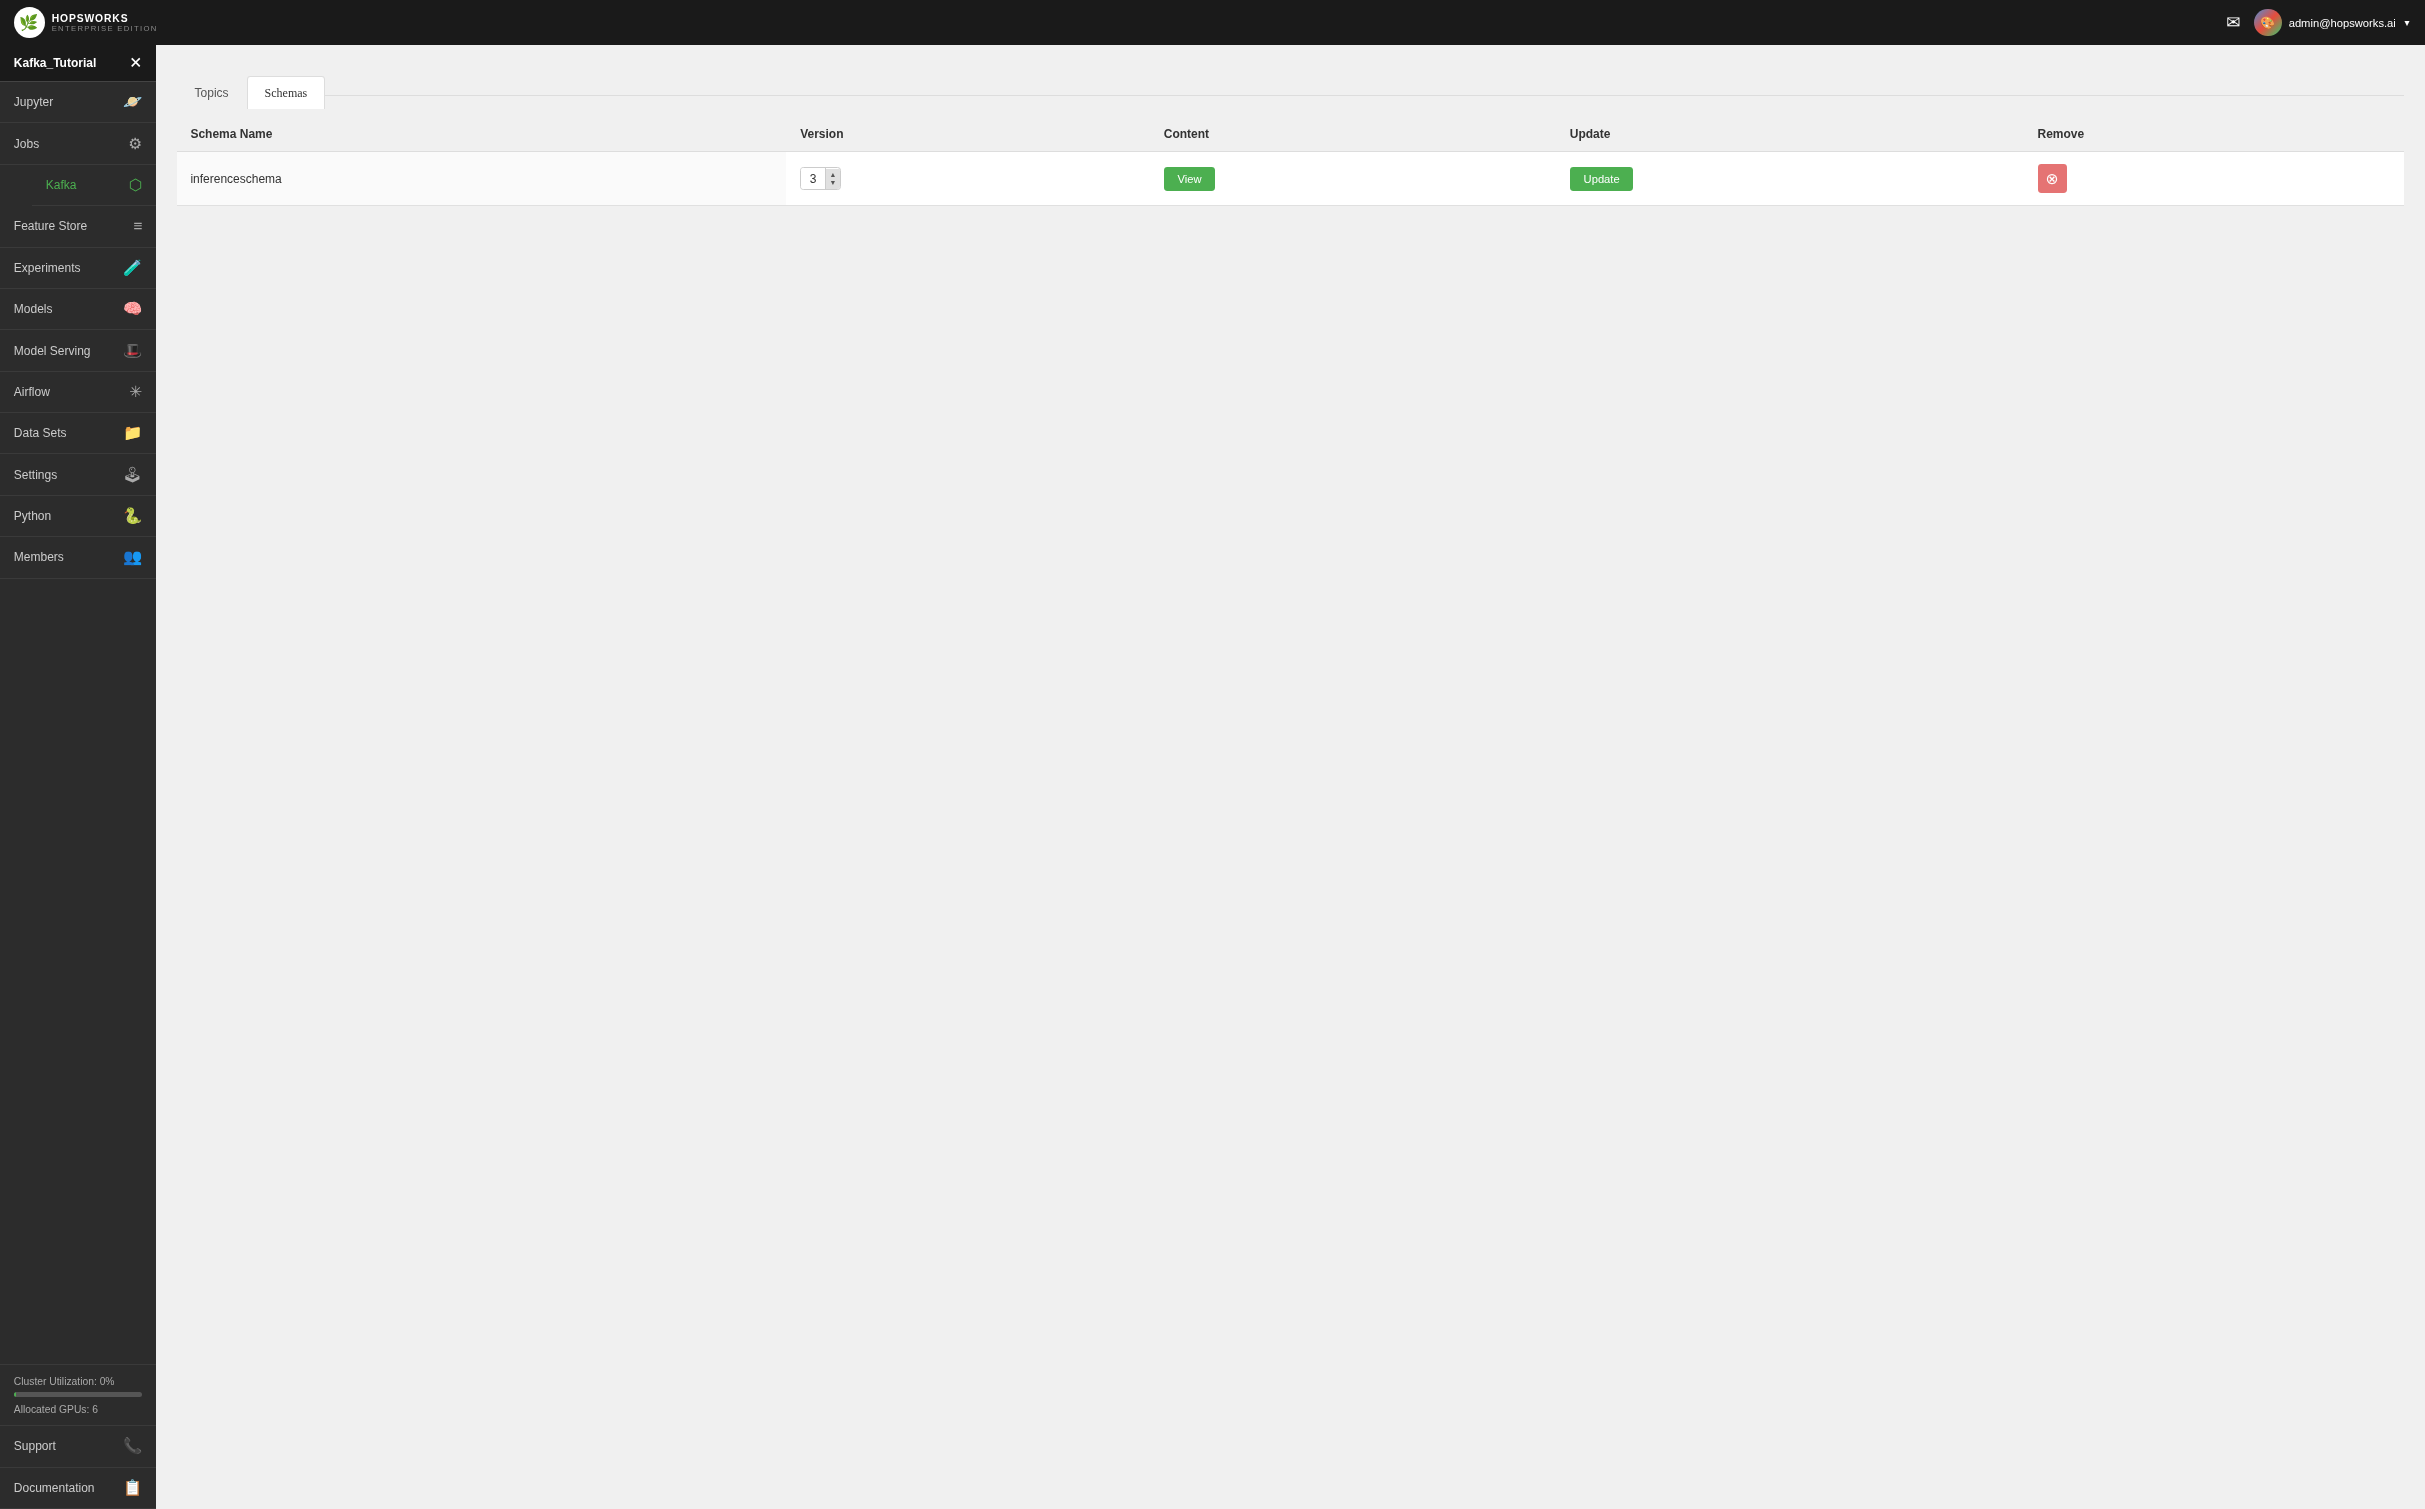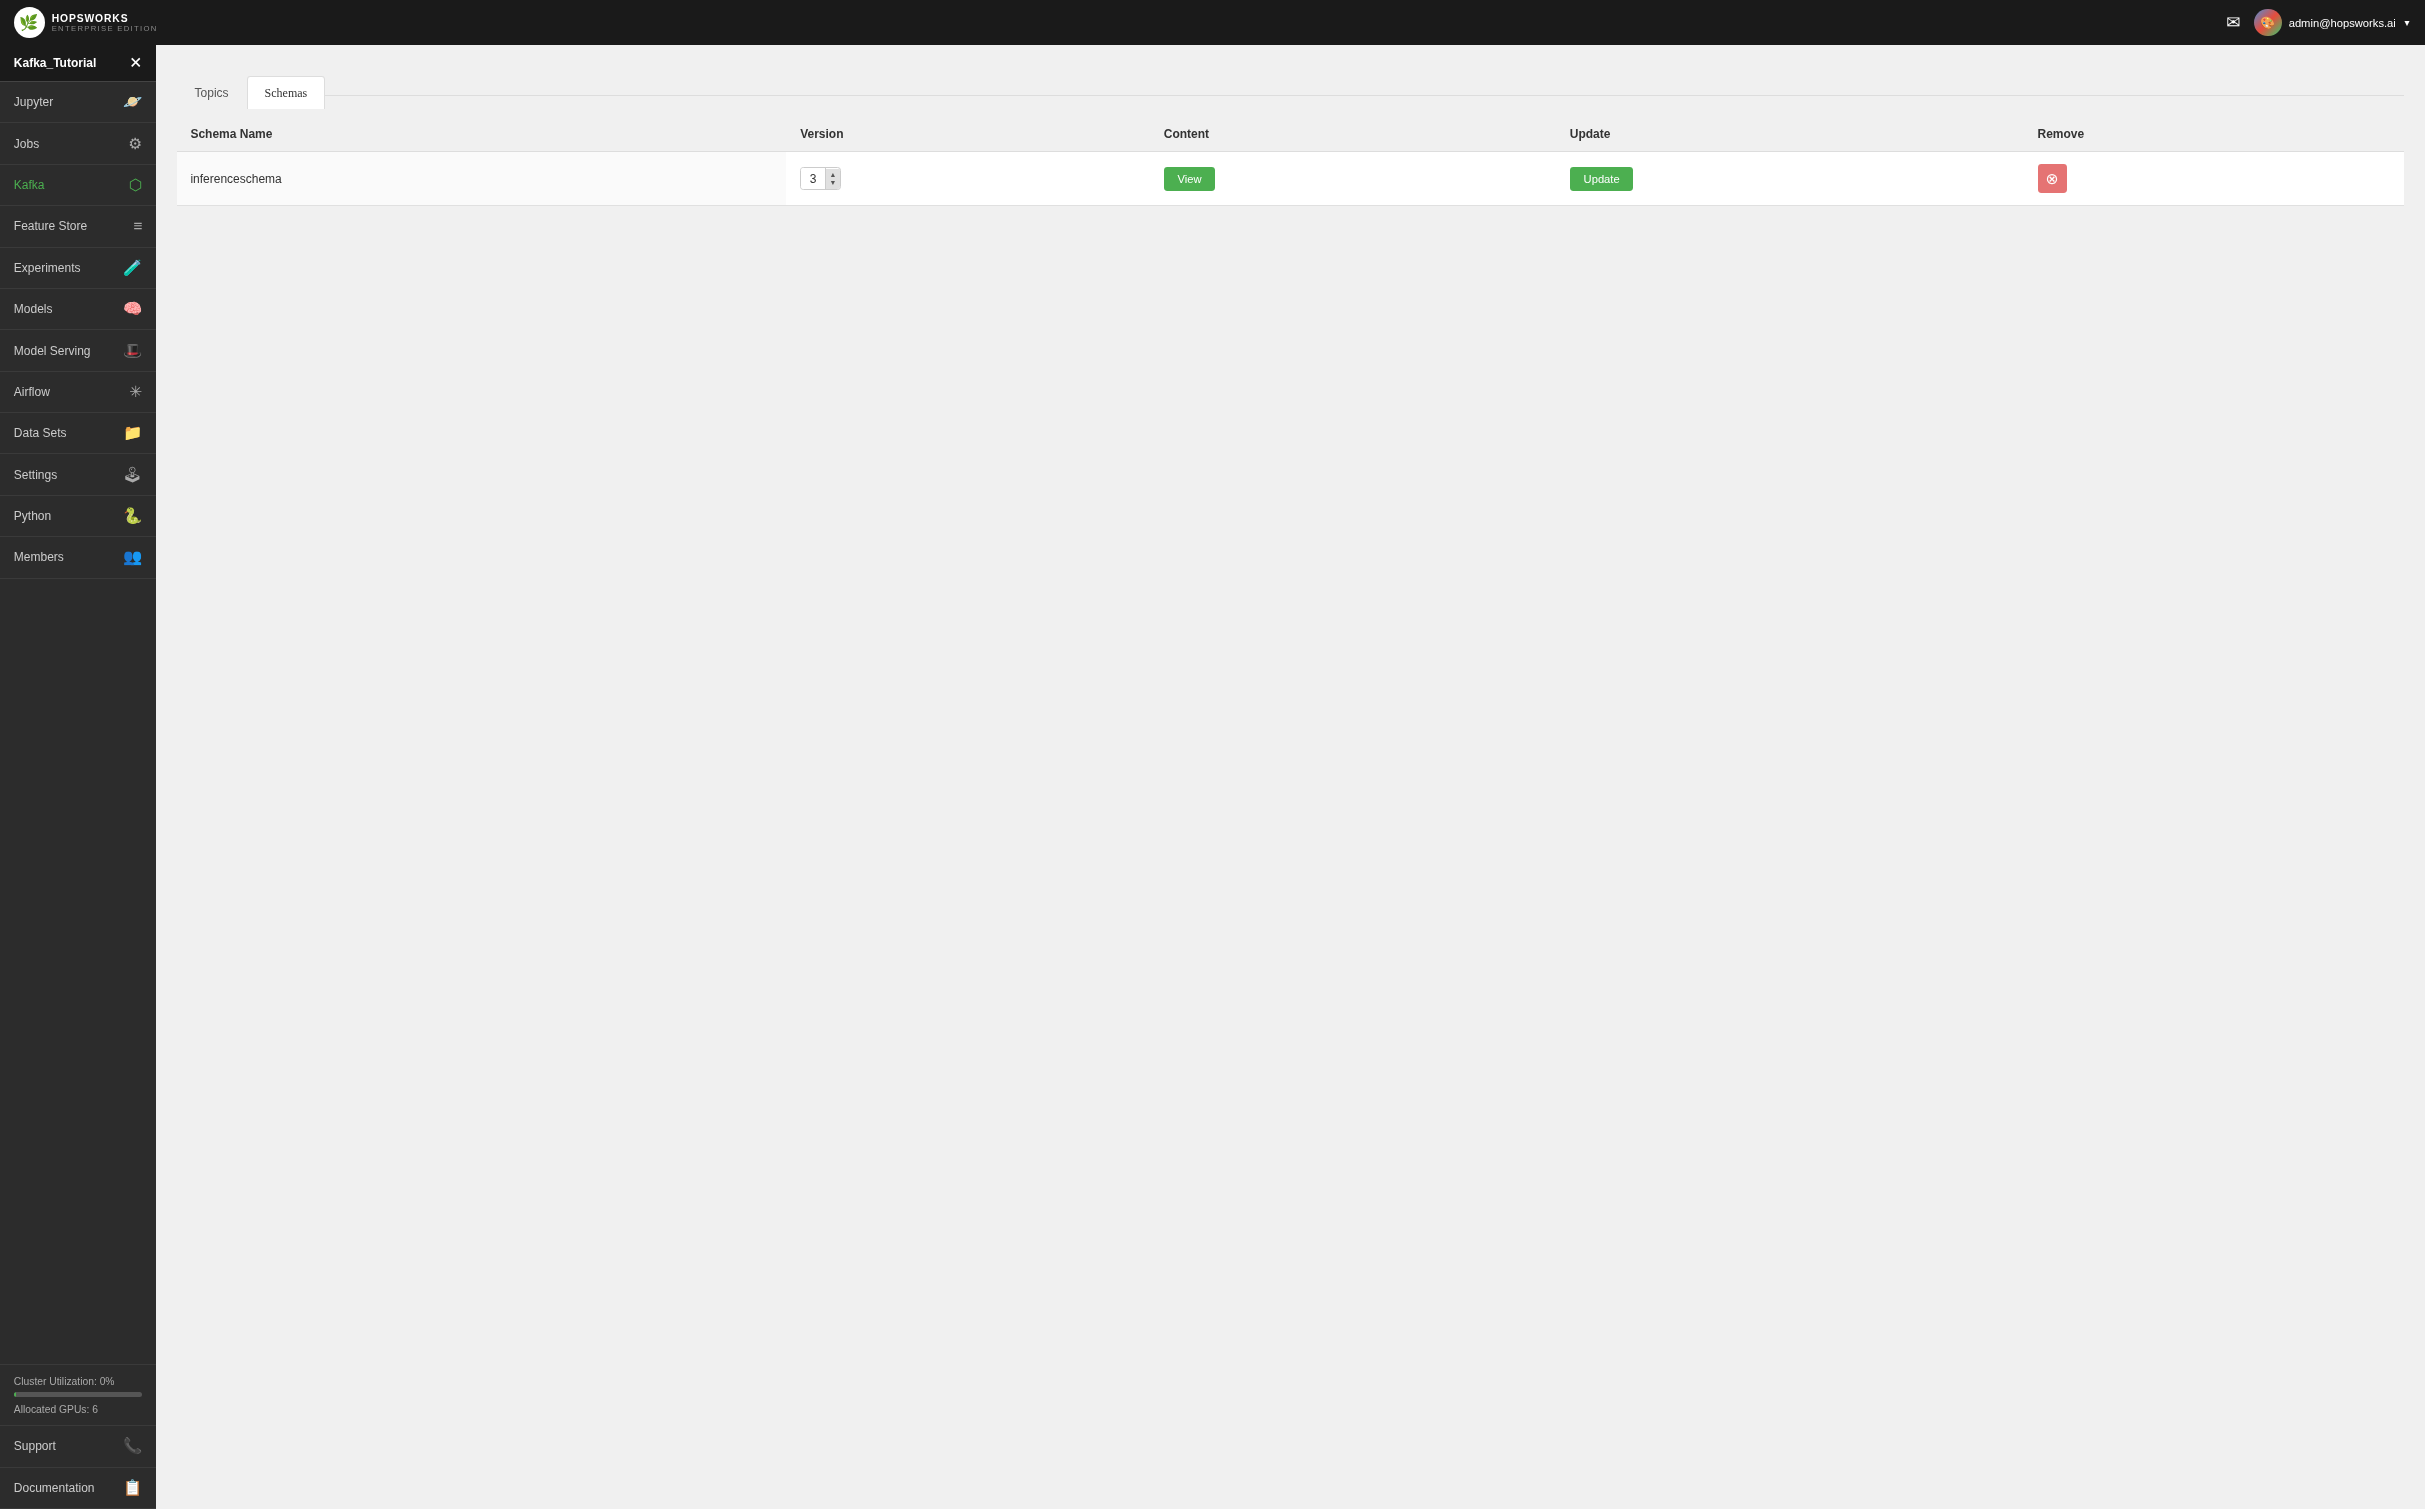--- a/index.html
+++ b/index.html
@@ -118,21 +118,21 @@
       display: flex;
       align-items: center;
       justify-content: flex-end;
       padding: 11.2px 13.8px;
       color: #ccc;
       cursor: pointer;
       font-size: 12px;
       border-bottom: 0.9px solid #3a3a3a;
       transition: background 0.15s;
     }
-    .sidebar-item.active { color: #4caf50; }
+    .sidebar-item.active { color: #4caf50; margin-left: 32px; }
     .sidebar-item-label { flex: 1; }
     .sidebar-item-icon { font-size: 15.5px; color: #aaa; }
     .sidebar-item.active .sidebar-item-icon { color: #4caf50; }
 
     .cluster-section {
       padding: 10.3px 13.8px;
       border-top: 0.9px solid #3a3a3a;
       margin-top: auto;
     }
     .cluster-title { color: #aaa; font-size: 10.3px; margin-bottom: 5.2px; }

